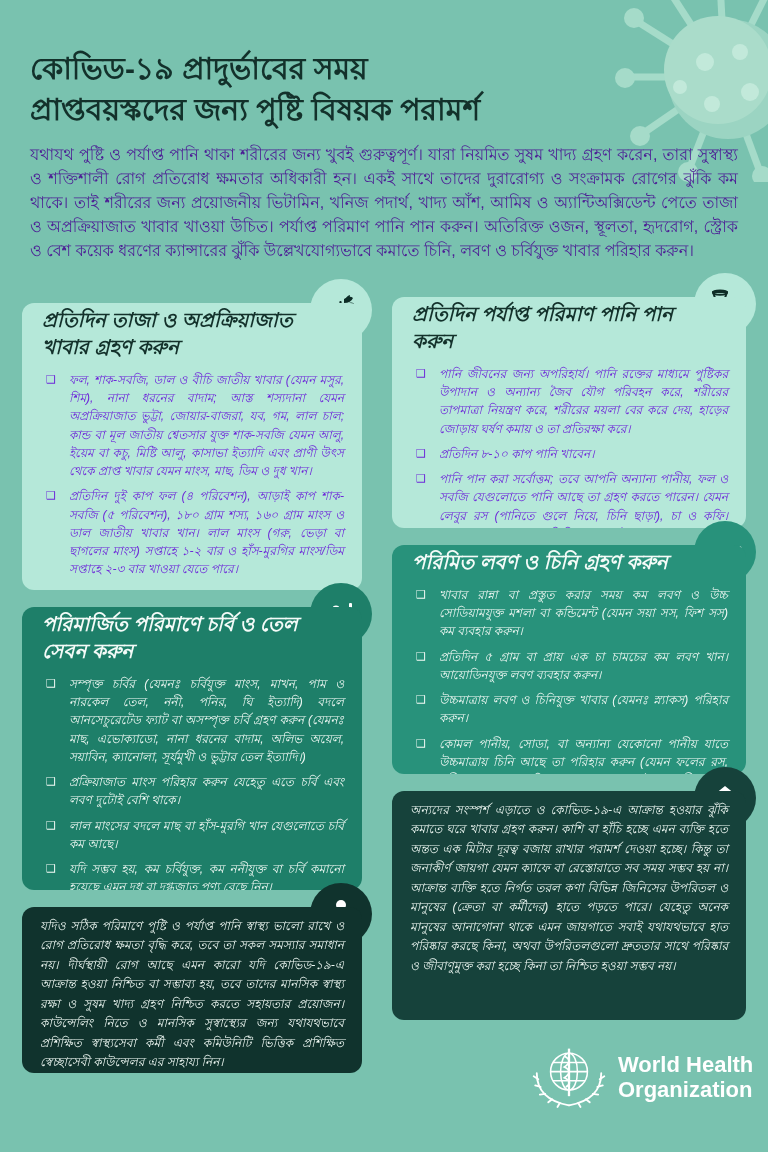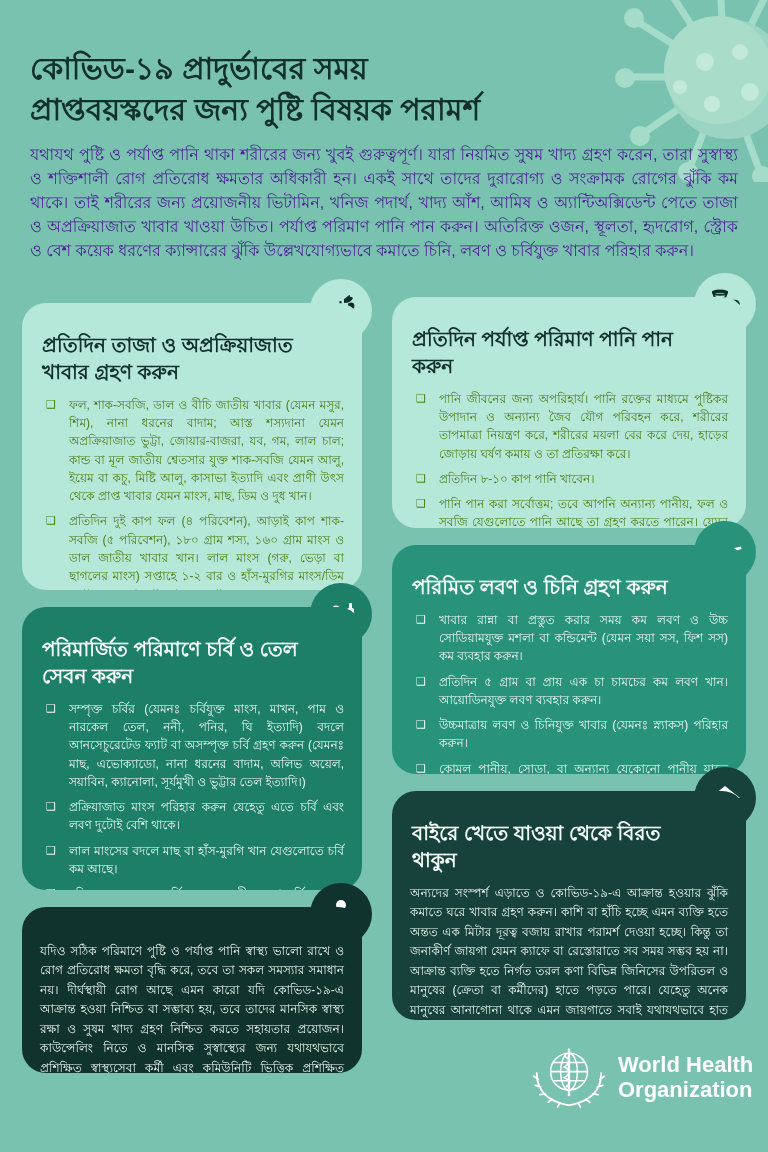--- a/index.html
+++ b/index.html
@@ -21,22 +21,22 @@
   .intro{
     position:absolute;left:30px;top:143px;width:708px;margin:0;
     font-size:16px;line-height:1.5;color:#4c1d95;text-align:justify;
   }
   
   .col{position:absolute;}
   .col-left{left:22px;top:303px;width:340px;}
   .col-right{left:392px;top:297px;width:354px;}
   .card-wrap{position:relative;margin-bottom:17px;}
   .card{
-    position:relative;border-radius:24px;padding:27px 18px 12px 18px;
-    overflow:hidden;height:100%;box-sizing:border-box;
+    position:relative;border-radius:12px;padding:2px 18px 12px 18px;
+    overflow:hidden;height:100%;box-sizing:border-box;font-style:italic;
   }
   .bump{
     position:absolute;top:-24px;right:-10px;width:62px;height:62px;
     border-radius:50%;display:flex;align-items:center;justify-content:center;
     padding-top:2px;box-sizing:border-box;
   }
   .bump svg{display:block;}
   .light-bg{background:#b5e8d9;}
   .green1-bg{background:#1e7f69;}
   .green2-bg{background:#28927b;}
@@ -48,21 +48,21 @@
   .light-card h2{color:#13312b;}
   .dark-card h2{color:#f4fbf8;}
   .card ul{list-style:none;margin:6px 0 0 0;padding:0 0 0 6px;}
   .card li{
     display:flex;gap:13px;margin-bottom:7px;
     font-size:12px;line-height:1.52;text-align:justify;
   }
   .card li::before{
     content:"\2751";flex:0 0 auto;font-size:11px;line-height:1.6;
   }
-  .light-card li{color:#4d7c0f;}
+  .light-card li{color:#6d28d9;}
   .dark-card li{color:#eef8f3;}
   .card .body-text{
     margin:8px 0 0 0;font-size:12px;line-height:1.62;text-align:justify;color:#eef8f3;
   }
   
   .h-a{height:287px;}
   .h-b{height:283px;}
   .h-c{height:166px;}
   .h-d{height:231px;}
   .h-e{height:229px;}
@@ -264,21 +264,20 @@
           <g fill="#ffffff">
             <path d="M16 2 L31 14 L27 14 L27 28 L5 28 L5 14 L1 14 Z"></path>
           </g>
           <g stroke="#16423b" stroke-width="2.6" stroke-linecap="round">
             <line x1="11" y1="16" x2="21" y2="24"></line>
             <line x1="21" y1="16" x2="11" y2="24"></line>
           </g>
         </svg>
       </div>
       <section class="card dark-card dark1-bg">
-        <h2>বাইরে খেতে যাওয়া থেকে বিরত থাকুন</h2>
         <p class="body-text">অন্যদের সংস্পর্শ এড়াতে ও কোভিড-১৯-এ আক্রান্ত হওয়ার ঝুঁকি কমাতে ঘরে খাবার গ্রহণ করুন। কাশি বা হাঁচি হচ্ছে এমন ব্যক্তি হতে অন্তত এক মিটার দূরত্ব বজায় রাখার পরামর্শ দেওয়া হচ্ছে। কিন্তু তা জনাকীর্ণ জায়গা যেমন ক্যাফে বা রেস্তোরাতে সব সময় সম্ভব হয় না। আক্রান্ত ব্যক্তি হতে নির্গত তরল কণা বিভিন্ন জিনিসের উপরিতল ও মানুষের (ক্রেতা বা কর্মীদের) হাতে পড়তে পারে। যেহেতু অনেক মানুষের আনাগোনা থাকে এমন জায়গাতে সবাই যথাযথভাবে হাত পরিষ্কার করছে কিনা, অথবা উপরিতলগুলো দ্রুততার সাথে পরিষ্কার ও জীবাণুমুক্ত করা হচ্ছে কিনা তা নিশ্চিত হওয়া সম্ভব নয়।</p>
       </section>
     </div>
 
   </div>
 
   <div class="who">
     <svg width="78" height="66" viewBox="0 0 100 86">
       <g fill="none" stroke="#ffffff" stroke-width="2">
         <circle cx="50" cy="36" r="24"></circle>

